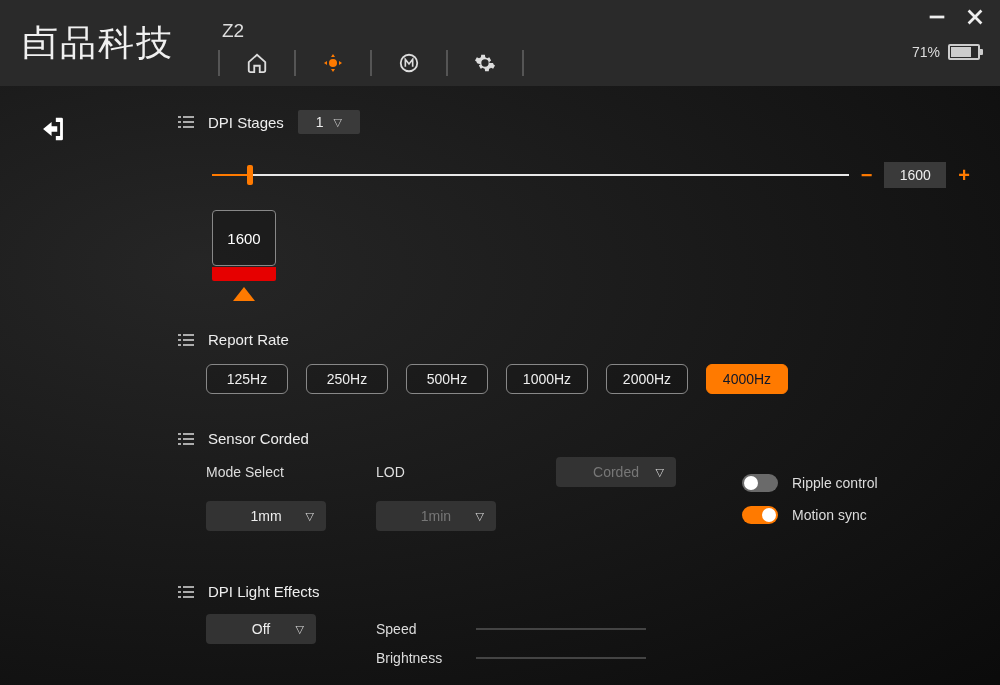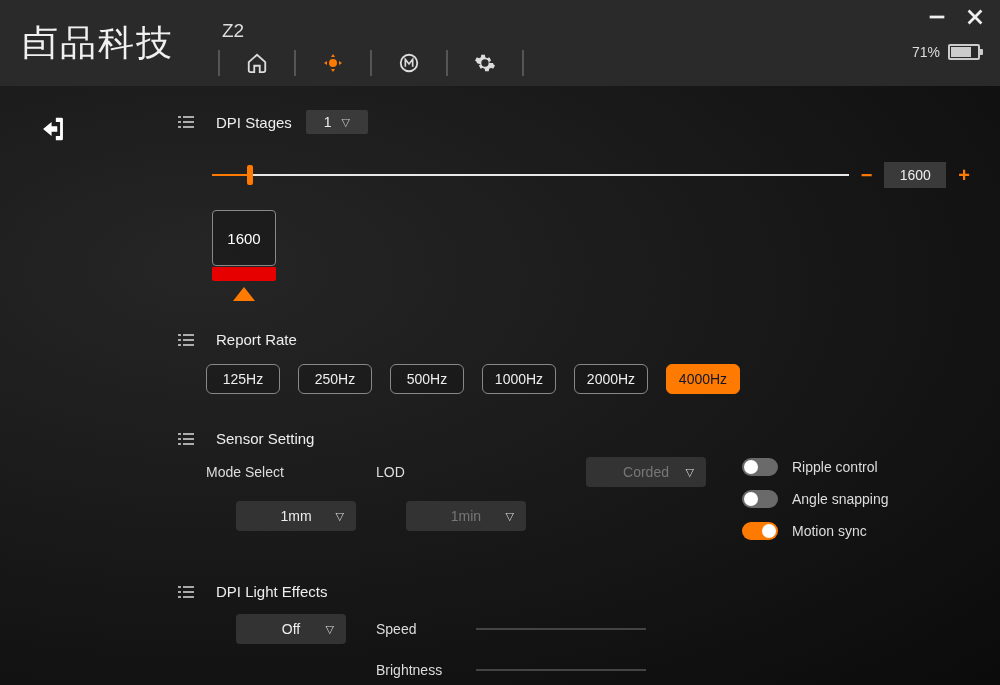--- a/index.html
+++ b/index.html
@@ -123,21 +123,20 @@
   }
   .list-icon {
     width: 16px;
     height: 12px;
     display: inline-block;
   }
   .list-icon svg { display: block; }
   .sec-label {
     font-size: 15px;
     color: #eee;
-    margin-left: 8px;
   }
   .dpi-stage-select {
     background: #3a3a3a;
     width: 62px;
     height: 24px;
     display: flex;
     align-items: center;
     justify-content: center;
     gap: 10px;
     font-size: 14px;
@@ -221,21 +220,21 @@
     border-bottom: 14px solid #ff7a00;
     margin-top: 6px;
   }
   .report-section { margin-top: 30px; }
   .rate-row {
     display: flex;
     gap: 18px;
     margin: 16px 0 0 28px;
   }
   .rate-btn {
-    width: 74px;
+    width: 82px;
     height: 30px;
     border: 1px solid #888;
     border-radius: 6px;
     display: flex;
     align-items: center;
     justify-content: center;
     font-size: 14px;
     color: #eee;
     background: rgba(0,0,0,0.1);
     cursor: pointer;
@@ -273,21 +272,20 @@
     height: 30px;
     background: #333;
     border-radius: 4px;
     display: flex;
     align-items: center;
     justify-content: center;
     gap: 22px;
     font-size: 14px;
     color: #eee;
     position: relative;
-    margin-left: 30px;
   }
   .select-box.disabled { color: #777; }
   .select-box .chev {
     position: absolute;
     right: 12px;
     color: #ddd;
   }
   .toggles {
     grid-column: 4;
     grid-row: 1 / span 3;
@@ -319,21 +317,21 @@
     position: absolute;
     top: 2px;
     left: 2px;
   }
   .toggle.on .toggle-knob { left: 20px; }
   .light-section { margin-top: 38px; }
   .light-row {
     margin: 14px 0 0 28px;
     display: grid;
     grid-template-columns: 170px 100px 1fr;
-    row-gap: 18px;
+    row-gap: 6px;
     align-items: center;
   }
   .mini-slider {
     height: 2px;
     background: #444;
     width: 170px;
   }
 </style>
 </head>
 <body>
@@ -470,38 +468,32 @@
         <span class="list-icon">
           <svg width="16" height="12" viewBox="0 0 16 12" stroke="#ddd" stroke-width="1.5">
               <line x1="0" y1="1" x2="3" y2="1"></line>
               <line x1="5" y1="1" x2="16" y2="1"></line>
               <line x1="0" y1="6" x2="3" y2="6"></line>
               <line x1="5" y1="6" x2="16" y2="6"></line>
               <line x1="0" y1="11" x2="3" y2="11"></line>
               <line x1="5" y1="11" x2="16" y2="11"></line>
             </svg>
         </span>
-        <span class="sec-label">Sensor Setting</span>
+        <span class="sec-label">Sensor Corded</span>
       </div>
       <div class="sensor-grid">
         <div class="sub-label">Mode Select</div>
         <div class="sub-label">LOD</div>
 
         <div class="toggles">
           <div class="toggle-row">
             <div class="toggle" id="tg-ripple">
                 <div class="toggle-knob"></div>
               </div>
             <span class="sub-label">Ripple control</span>
-          </div>
-          <div class="toggle-row">
-            <div class="toggle" id="tg-angle">
-                <div class="toggle-knob"></div>
-              </div>
-            <span class="sub-label">Angle snapping</span>
           </div>
           <div class="toggle-row">
             <div class="toggle on" id="tg-motion">
                 <div class="toggle-knob"></div>
               </div>
             <span class="sub-label">Motion sync</span>
           </div>
         </div>
 
         <div class="select-box disabled">

